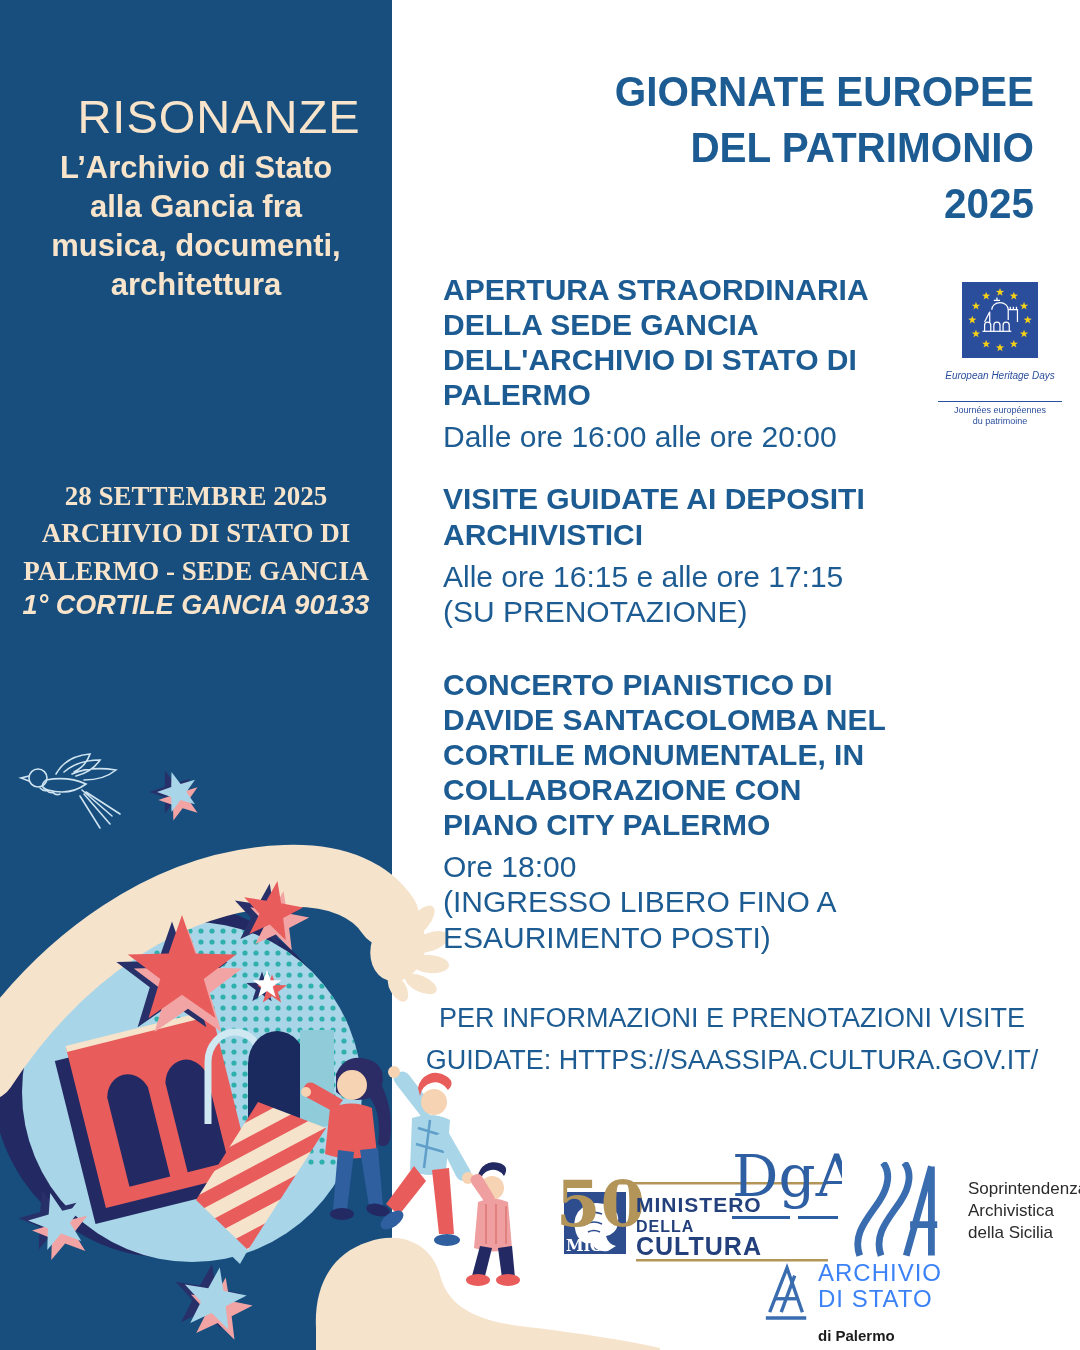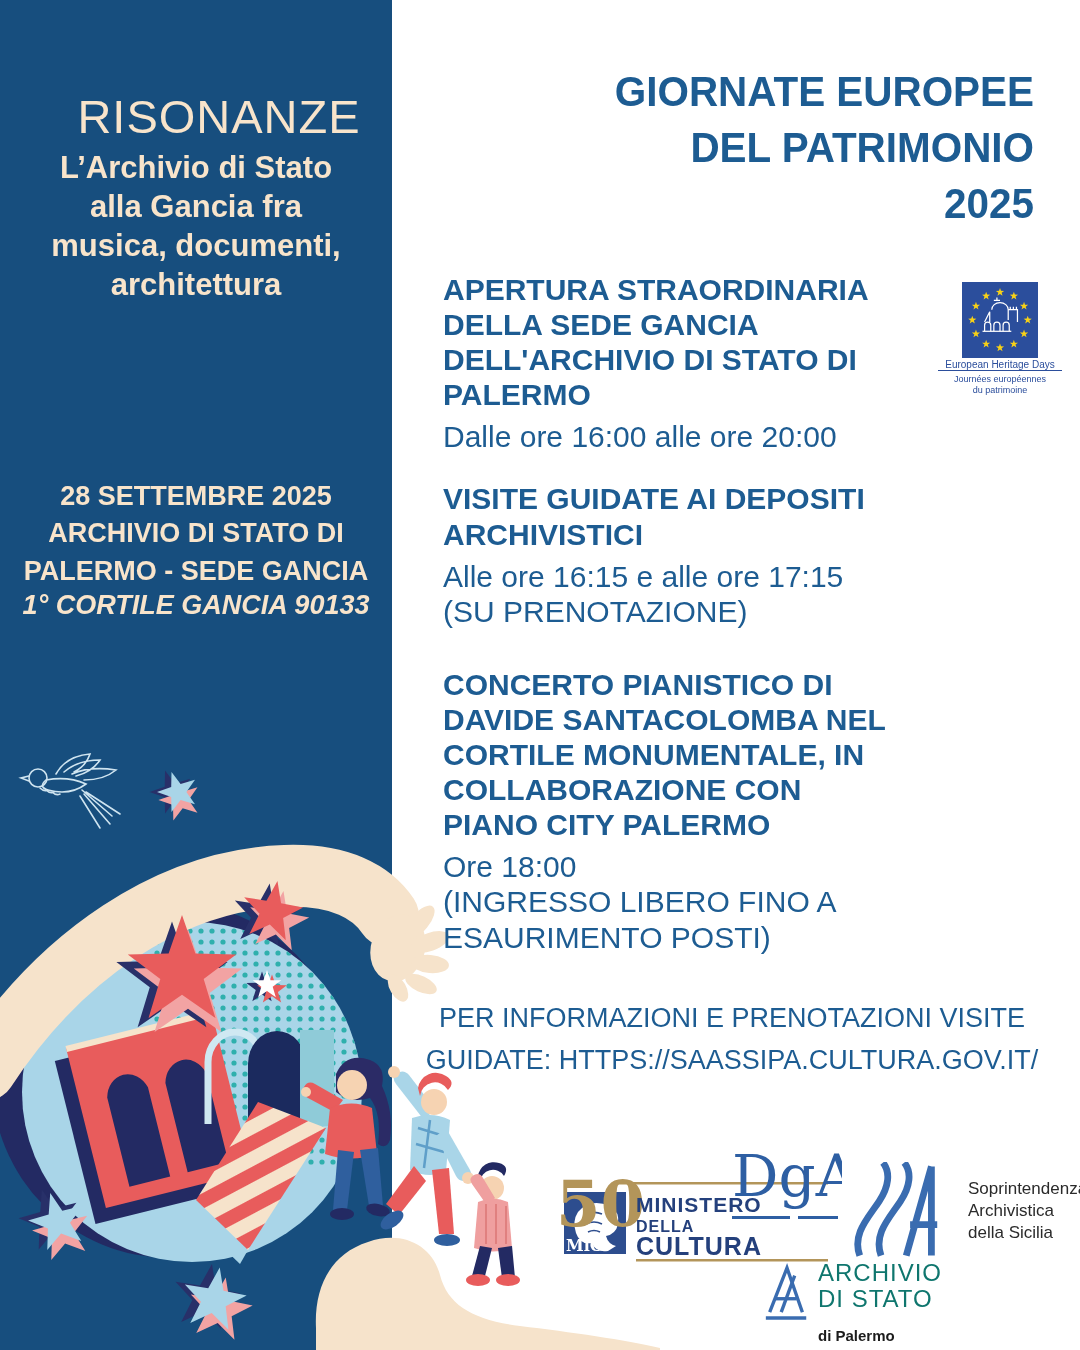--- a/index.html
+++ b/index.html
@@ -8,48 +8,48 @@
   .abs{position:absolute;}
   .ml{white-space:pre-line;}
 
   
   .sidebar{left:0;top:0;width:392px;height:1350px;background:var(--panel,#174e7e);}
   .side-title{left:16px;top:58px;width:392px;text-align:center;color:var(--cream,#f8e4cb);
       font-size:47px;font-weight:normal;letter-spacing:1px;padding-left:7px;}
   .side-sub{left:0;top:148px;width:392px;text-align:center;color:var(--cream,#f8e4cb);
       font-size:31px;font-weight:bold;line-height:1.26;}
   .side-date{left:0;top:478px;width:392px;text-align:center;color:var(--cream,#f8e4cb);
-      font-size:27px;font-weight:bold;line-height:1.38;}
+      font-size:27px;font-weight:bold;line-height:1.38;font-family:Liberation Serif, serif;}
   .side-addr{left:0;top:590px;width:392px;text-align:center;color:var(--cream,#f8e4cb);
       font-size:27px;font-weight:bold;font-style:italic;}
 
   
   .header{right:46px;top:64px;width:560px;text-align:right;color:var(--blue,#1d5c92);
       font-size:43px;font-weight:800;line-height:1.3;transform:scaleX(.94);transform-origin:top right;}
   .events{left:443px;top:272px;width:530px;}
   .event{margin-bottom:27px;}
   .event h2{margin:0;color:var(--blue,#1d5c92);font-size:30px;font-weight:bold;line-height:1.17;}
   .event p{margin:7px 0 0 0;color:var(--blue,#1d5c92);font-size:30px;font-weight:normal;line-height:1.17;}
   .event.gap{margin-bottom:38px;}
 
   .info{left:398px;top:998px;width:668px;text-align:center;color:var(--blue,#1d5c92);
       font-size:27px;line-height:1.55;}
 
   
   .eu{left:938px;top:282px;width:124px;text-align:center;}
-  .eu .cap1{color:#2b4e9c;font-size:10px;margin-top:1px;border-bottom:1px solid #2b4e9c;padding-bottom:0;}
+  .eu .cap1{color:#2b4e9c;font-size:10px;margin-top:12px;border-bottom:1px solid #2b4e9c;padding-bottom:20px;font-style:italic;}
   .eu .cap2{color:#2b4e9c;font-size:9px;line-height:1.25;margin-top:3px;white-space:pre-line;}
 
   
   .mic{left:556px;top:1156px;}
   .dga{left:730px;top:1140px;}
   .ssa{left:852px;top:1162px;display:flex;align-items:center;gap:24px;}
   .ssa-text{color:#2b2b2b;font-size:17px;line-height:1.3;white-space:pre-line;}
   .asp{left:762px;top:1260px;display:flex;align-items:flex-start;gap:6px;}
-  .asp-text1{color:#0f766e;font-size:24px;letter-spacing:1px;line-height:1.08;white-space:pre-line;font-weight:500;}
+  .asp-text1{color:#3b82f6;font-size:24px;letter-spacing:1px;line-height:1.08;white-space:pre-line;font-weight:500;}
   .asp-text2{color:#1c1c1c;font-size:15px;font-weight:bold;margin-top:15px;}
   svg{display:block;}
 </style>
 </head>
 <body style="--panel: #174e7e; --cream: #f8e4cb; --blue: #1d5c92;">
 
 <div class="abs sidebar"></div>
 <h1 class="abs side-title">RISONANZE</h1>
 <div class="abs side-sub ml">L’Archivio di Stato
 alla Gancia fra

